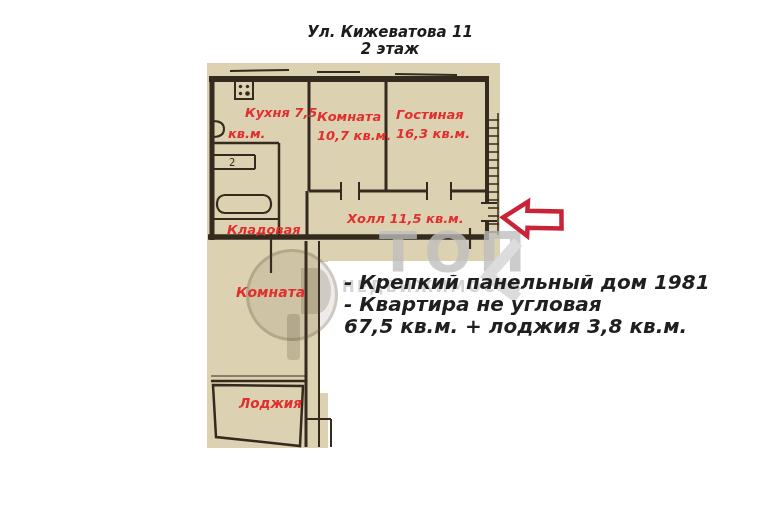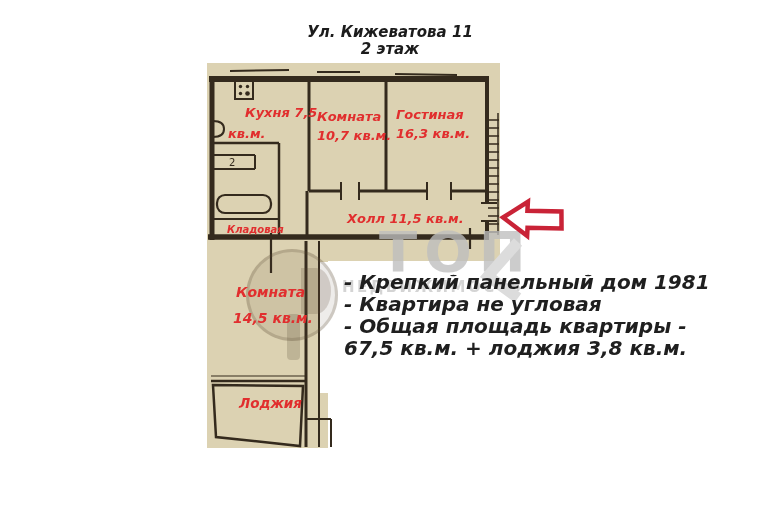--- a/index.html
+++ b/index.html
@@ -17,21 +17,21 @@
 
   
   .room-label { position:absolute; z-index:4; color:#e12e2e; font-weight:bold;
                 font-style:italic; font-size:13px; line-height:20px; white-space:nowrap; }
   .lbl-kitchen    { left:228px; top:83px;  line-height:21px; }
   .lbl-kitchen .l1{ display:block; padding-left:17px;font-style:italic; }
   .lbl-kitchen .l2{ display:block; }
   .lbl-small-room { left:317px; top:88px;  line-height:19px; }
   .lbl-living     { left:396px; top:86px;  line-height:19px; }
   .lbl-hall       { left:347px; top:190px; }
-  .lbl-storage    { left:227px; top:201px; font-size:10px; }
+  .lbl-storage    { left:227px; top:201px; font-size:13px; }
   .lbl-big-room   { left:233px; top:260px; font-size:14px; line-height:26px; }
   .lbl-big-room .l1{ display:block; padding-left:3px; }
   .lbl-loggia     { left:234px; top:372px; font-size:13.5px; line-height:25px; }
   .lbl-loggia .l1 { display:block; padding-left:5px;text-align:right; }
   .room-label span{ display:block; }
 
   
   .info-box { position:absolute; left:320px; top:243px; width:252px; height:131px;
               background:#ffffff; z-index:2; }
   .description { position:absolute; left:344px; top:252px; width:226px; z-index:5;
@@ -140,41 +140,39 @@
     <span>16,3 кв.м.</span>
   </div>
   <div class="room-label lbl-hall">
     <span>Холл 11,5 кв.м.</span>
   </div>
   <div class="room-label lbl-storage">
     <span>Кладовая</span>
   </div>
   <div class="room-label lbl-big-room">
     <span class="l1">Комната</span>
-    <span>14,5 кв.м.</span>
   </div>
   <div class="room-label lbl-loggia">
     <span class="l1">Лоджия</span>
   </div>
 
   <div class="wm wm-circle">
     <span class="wedge"></span>
     <span class="stem"></span>
   </div>
   <div class="wm wm-brand">ТОП</div>
   <div class="wm wm-sub">НЕДВИЖИМОСТЬ</div>
   <svg class="wm wm-chevron" width="50" height="72" viewBox="0 0 50 72">
     <polyline points="40,8 10,42 40,64" fill="none" stroke="#dcdcdc" stroke-width="11"></polyline>
   </svg>
 
   <div class="info-box"></div>
   <div class="description">
     <div>- Крепкий панельный дом 1981</div>
     <div>- Квартира не угловая</div>
-    <div>- Общая площадь квартиры -</div>
     <div>67,5 кв.м. + лоджия 3,8 кв.м.</div>
   </div>
 
   <svg class="arrow-svg" width="70" height="48" viewBox="0 0 70 48">
     <polygon points="5,24 29,7 29,16 63,15 64,32 30,33 30,41" fill="#ffffff" stroke="#c92337" stroke-width="4.5" stroke-linejoin="miter" transform="rotate(3 34 24)"></polygon>
   </svg>
 
 </div>
 
 </body></html>

